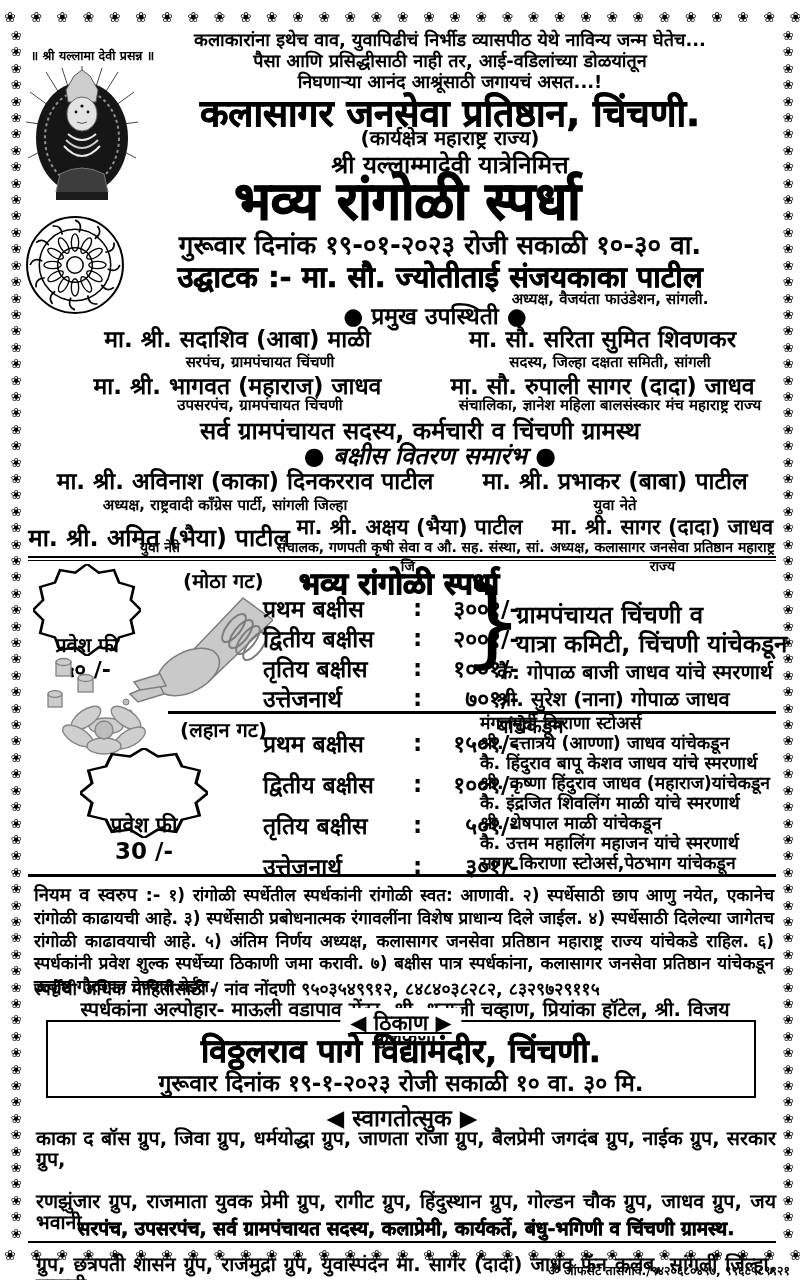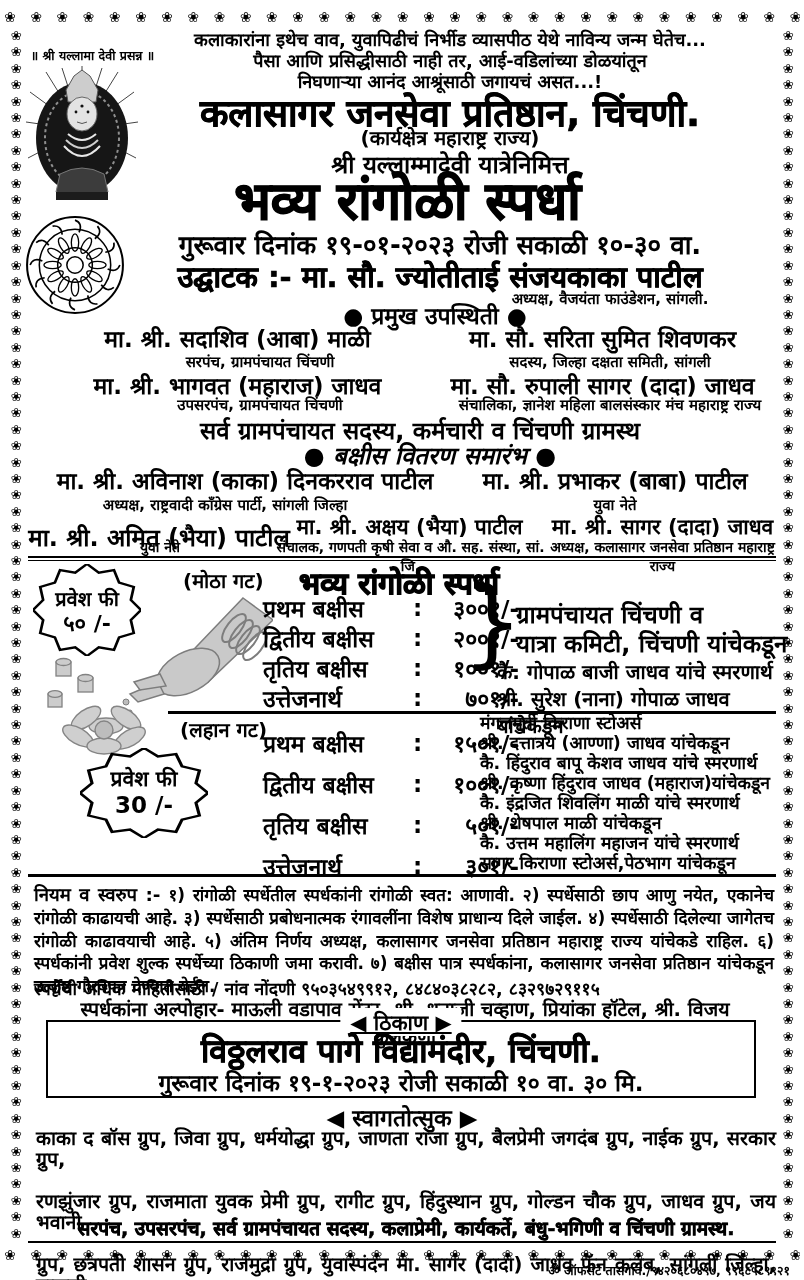--- a/index.html
+++ b/index.html
@@ -14,21 +14,21 @@
   .orn-h{position:absolute;left:4px;right:4px;height:22px;line-height:22px;
     font-size:14px;letter-spacing:5px;white-space:nowrap;overflow:hidden;text-align:center;font-weight:normal;}
   .orn-v{position:absolute;width:24px;top:28px;height:1214px;overflow:hidden;
     font-size:13px;line-height:16.4px;white-space:pre;text-align:center;font-weight:normal;}
   .rule-double{position:absolute;left:28px;width:748px;height:5px;
     background:linear-gradient(#000 0 1.5px,transparent 1.5px 3.5px,#000 3.5px 5px);}
   .rule{position:absolute;background:#000;}
   .prize-row{display:grid;grid-template-columns:150px 14px 92px;height:30px;align-items:center;font-size:23px;}
   .prize-row .amt{text-align:right;}
   .donor-line{font-size:17.5px;line-height:20px;}
-  .badge-text{position:absolute;width:100%;text-align:center;line-height:1.1;}
+  .badge-text{position:absolute;width:100%;text-align:center;line-height:1.1;margin-top:46px;}
   .jline{text-align:justify;}
   .jline::after{content:'';display:inline-block;width:100%;}
   .venue-box{position:absolute;left:46px;top:1020px;width:706px;height:74px;border:2.5px solid #000;}
   .venue-label{position:absolute;top:-14px;left:50%;transform:translateX(-50%);
     background:#fff;padding:0 10px;font-size:21px;white-space:nowrap;text-decoration:underline;}
   .heavy{-webkit-text-stroke:1.2px #000;}
   .semiheavy{-webkit-text-stroke:0.6px #000;}
 </style>
 </head>
 <body>

